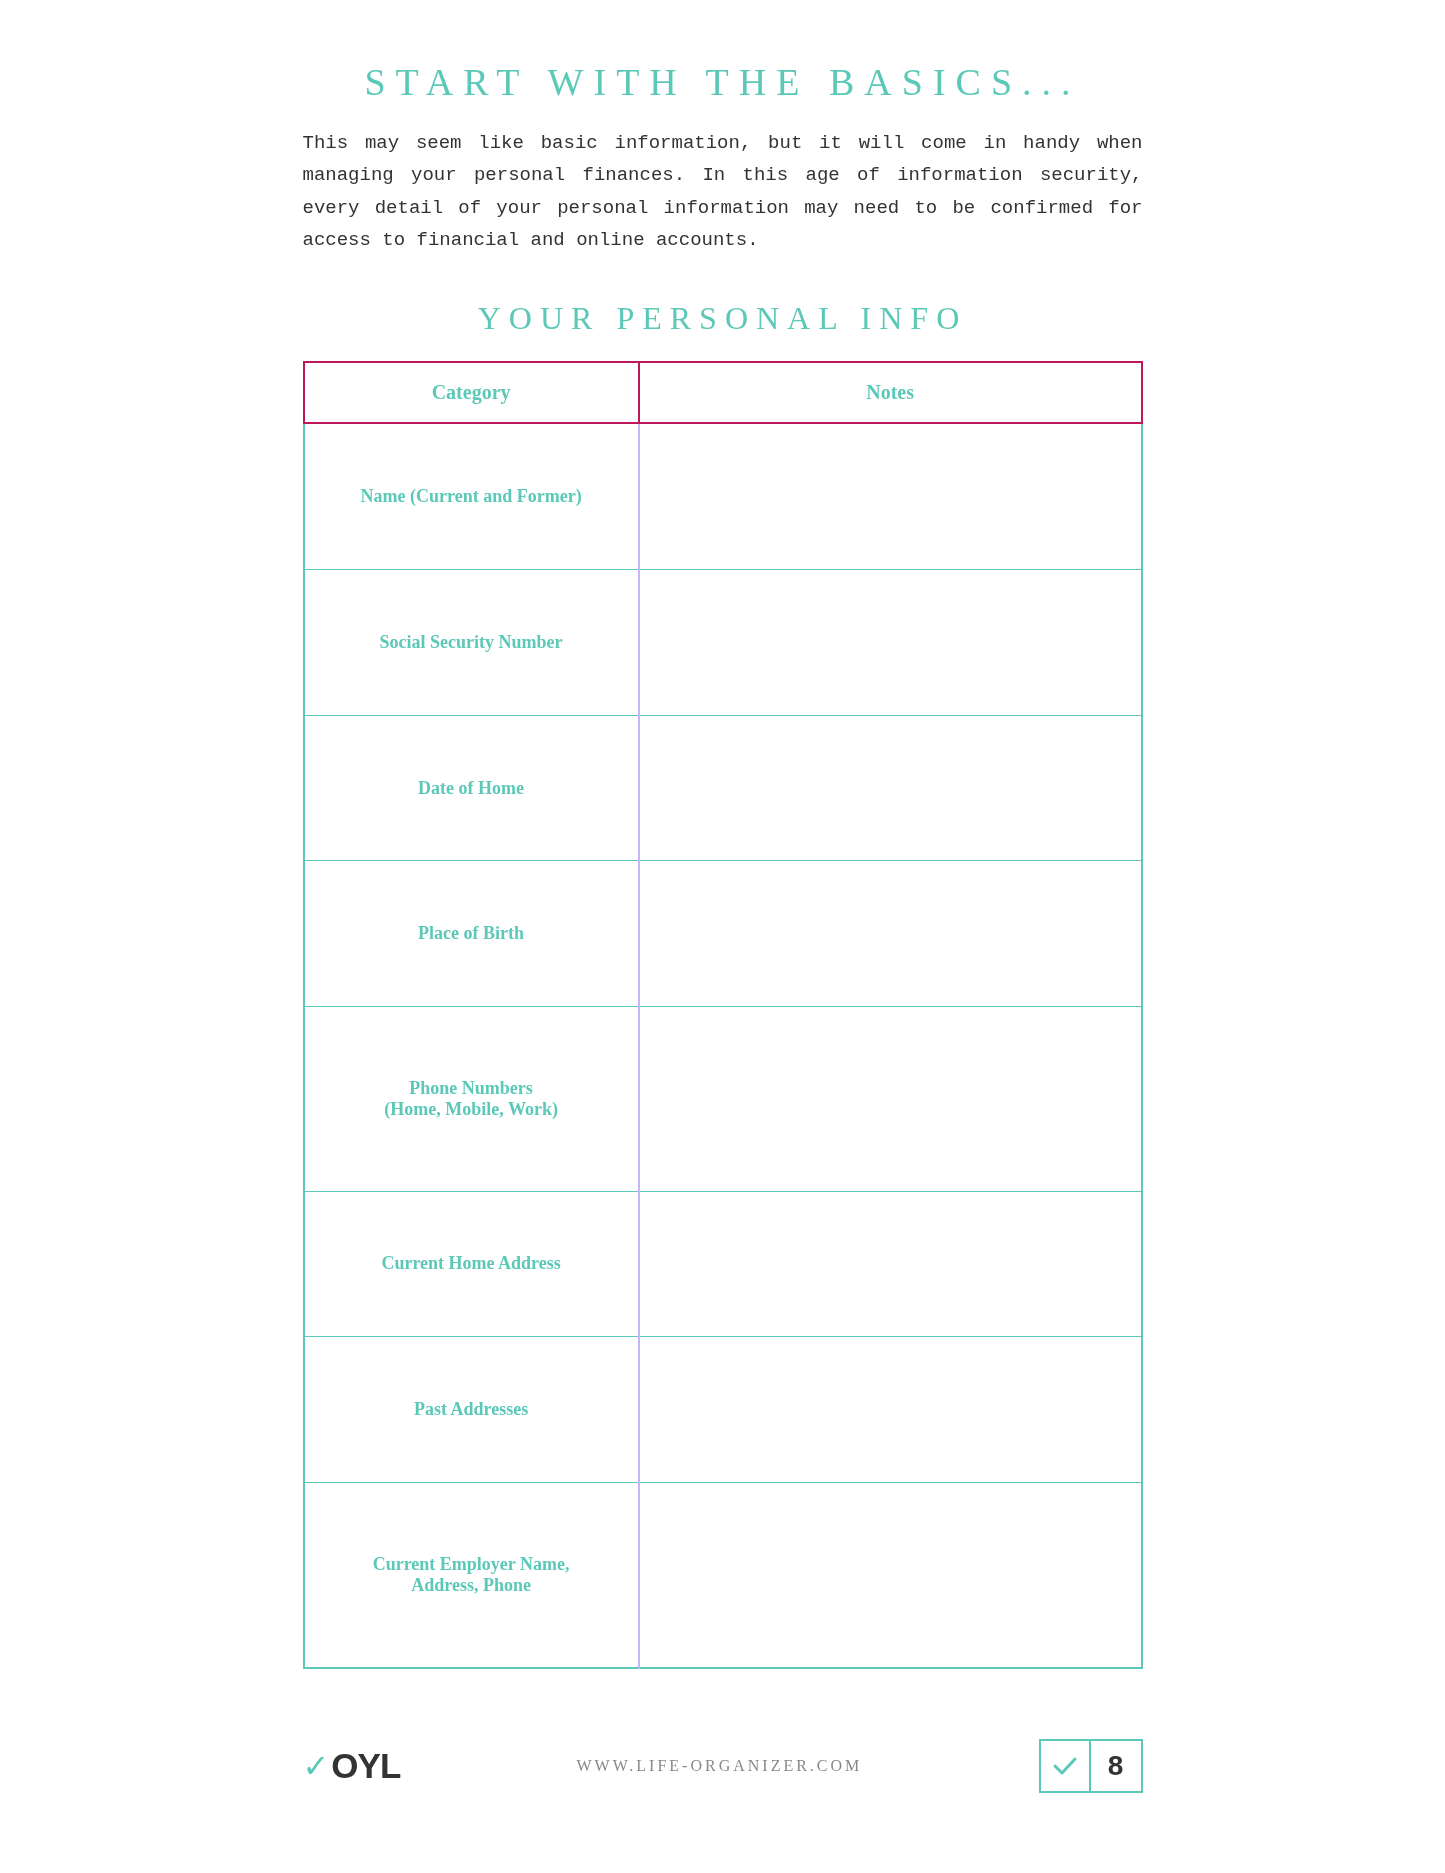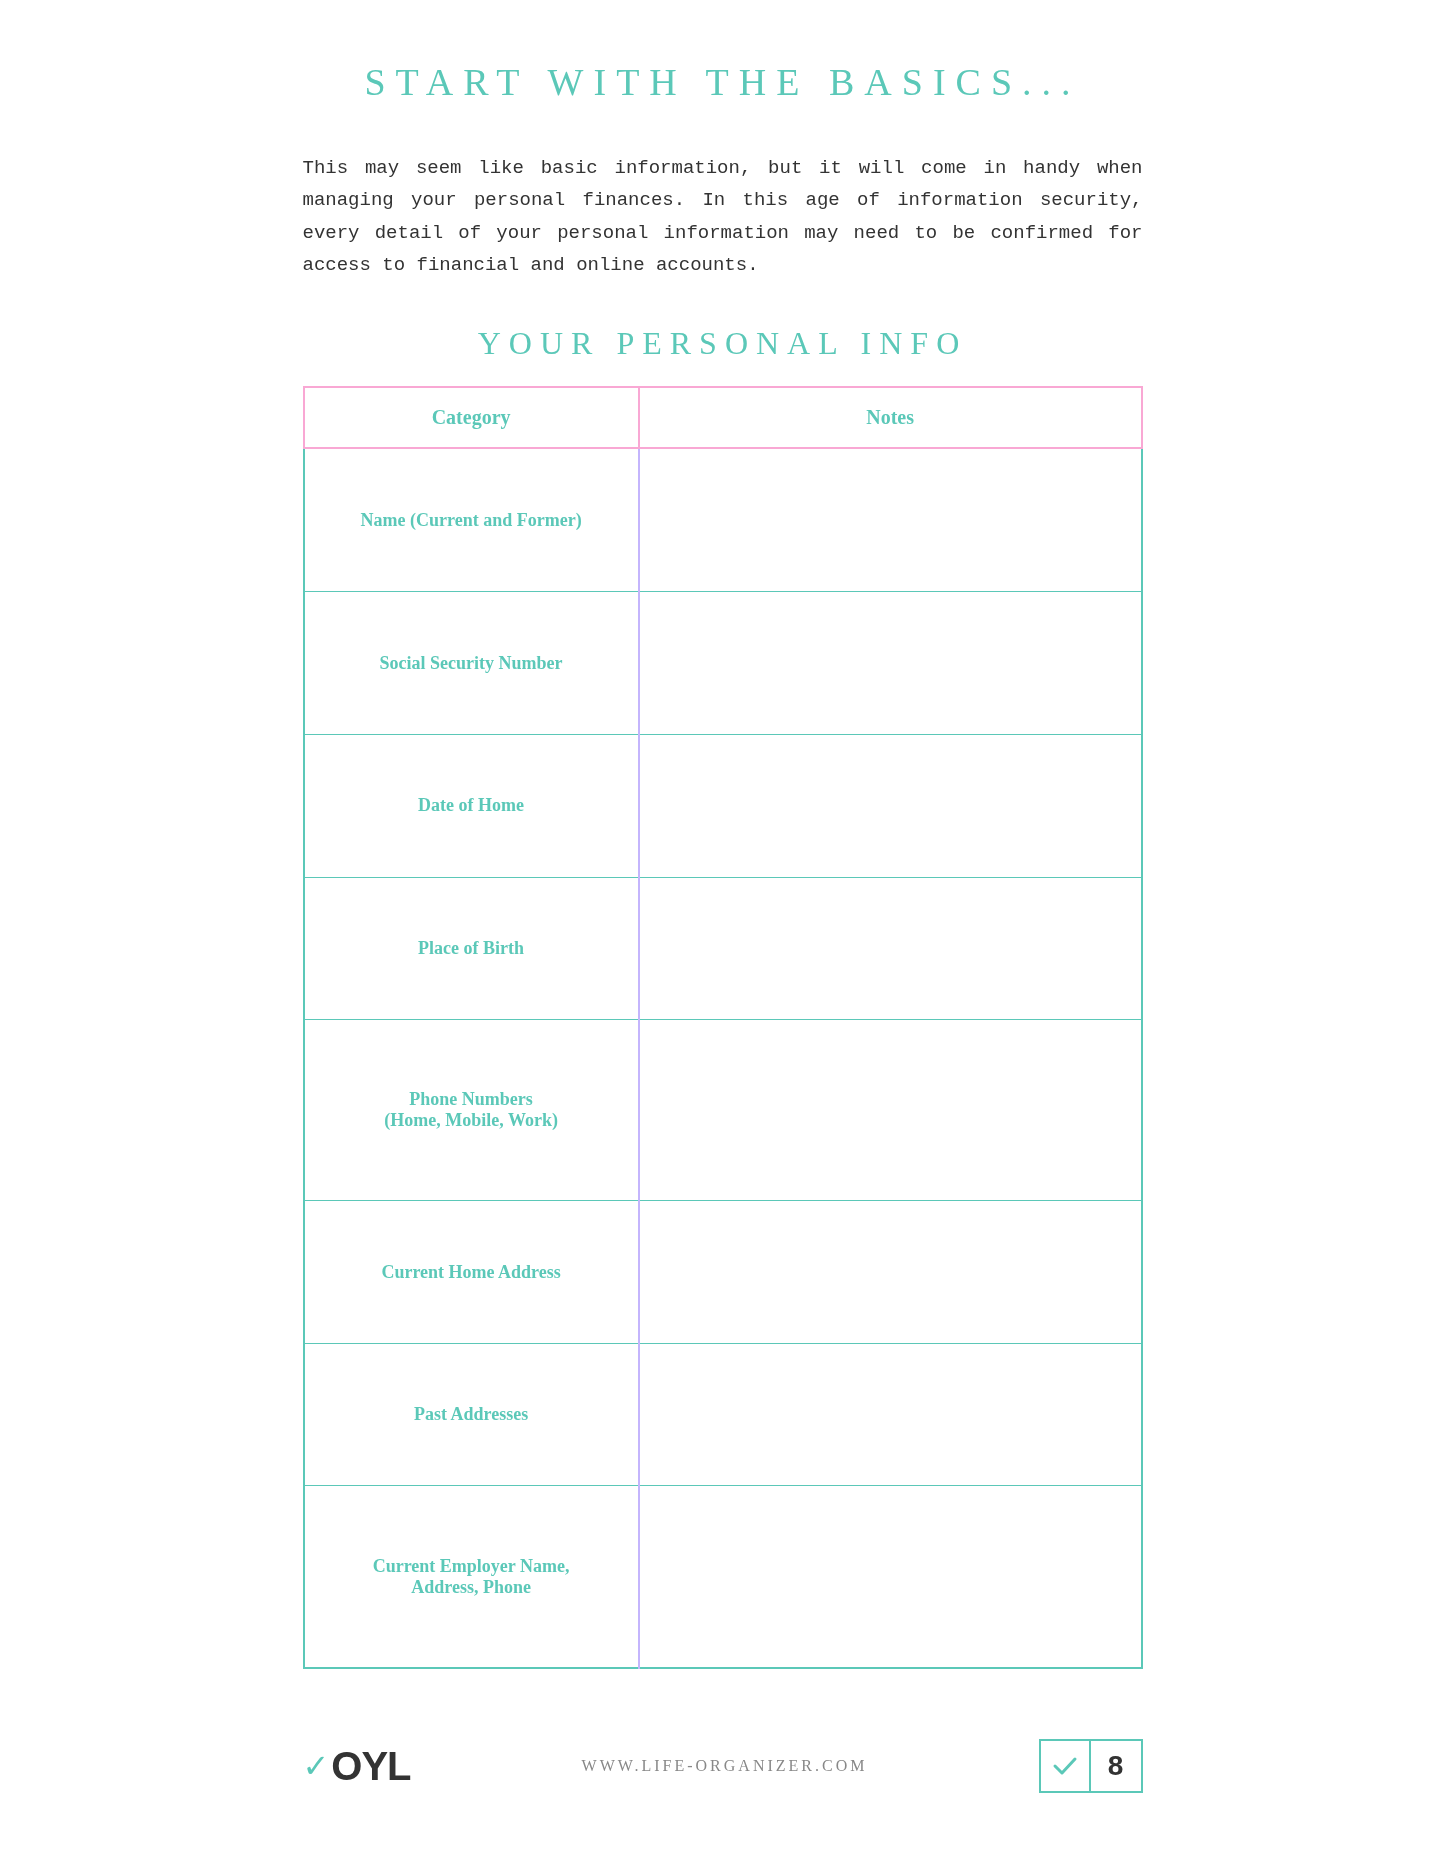--- a/index.html
+++ b/index.html
@@ -26,21 +26,21 @@
       flex-direction: column;
     }
 
     .main-title {
       text-align: center;
       color: #5bc8b8;
       font-size: 38px;
       font-weight: normal;
       letter-spacing: 10px;
       text-transform: uppercase;
-      margin-bottom: 48px;
+      margin-bottom: 23px;
       font-family: Georgia, serif;
     }
 
     .intro-text {
       font-size: 19px;
       line-height: 1.7;
       color: #333333;
       font-family: 'Courier New', Courier, monospace;
       margin-bottom: 44px;
       text-align: justify;
@@ -58,21 +58,21 @@
     }
 
     .info-table {
       width: 100%;
       border-collapse: collapse;
       border: 2px solid #5bc8b8;
       flex: 1;
     }
 
     .info-table th {
-      border: 2px solid #f9a8d4;
+      border: 2px solid #be185d;
       padding: 18px 19px;
       text-align: center;
       color: #5bc8b8;
       font-size: 20px;
       font-weight: bold;
       font-family: Georgia, serif;
       background: #ffffff;
     }
 
     .info-table td {
@@ -102,21 +102,21 @@
       margin-top: 50px;
       padding-top: 20px;
     }
 
     .footer-logo {
       display: flex;
       align-items: center;
     }
 
     .logo-text {
-      font-size: 40px;
+      font-size: 35px;
       font-weight: bold;
       color: #333333;
       font-family: Arial, sans-serif;
       letter-spacing: -1px;
     }
 
     .footer-url {
       font-size: 16px;
       letter-spacing: 3px;
       color: #888888;

